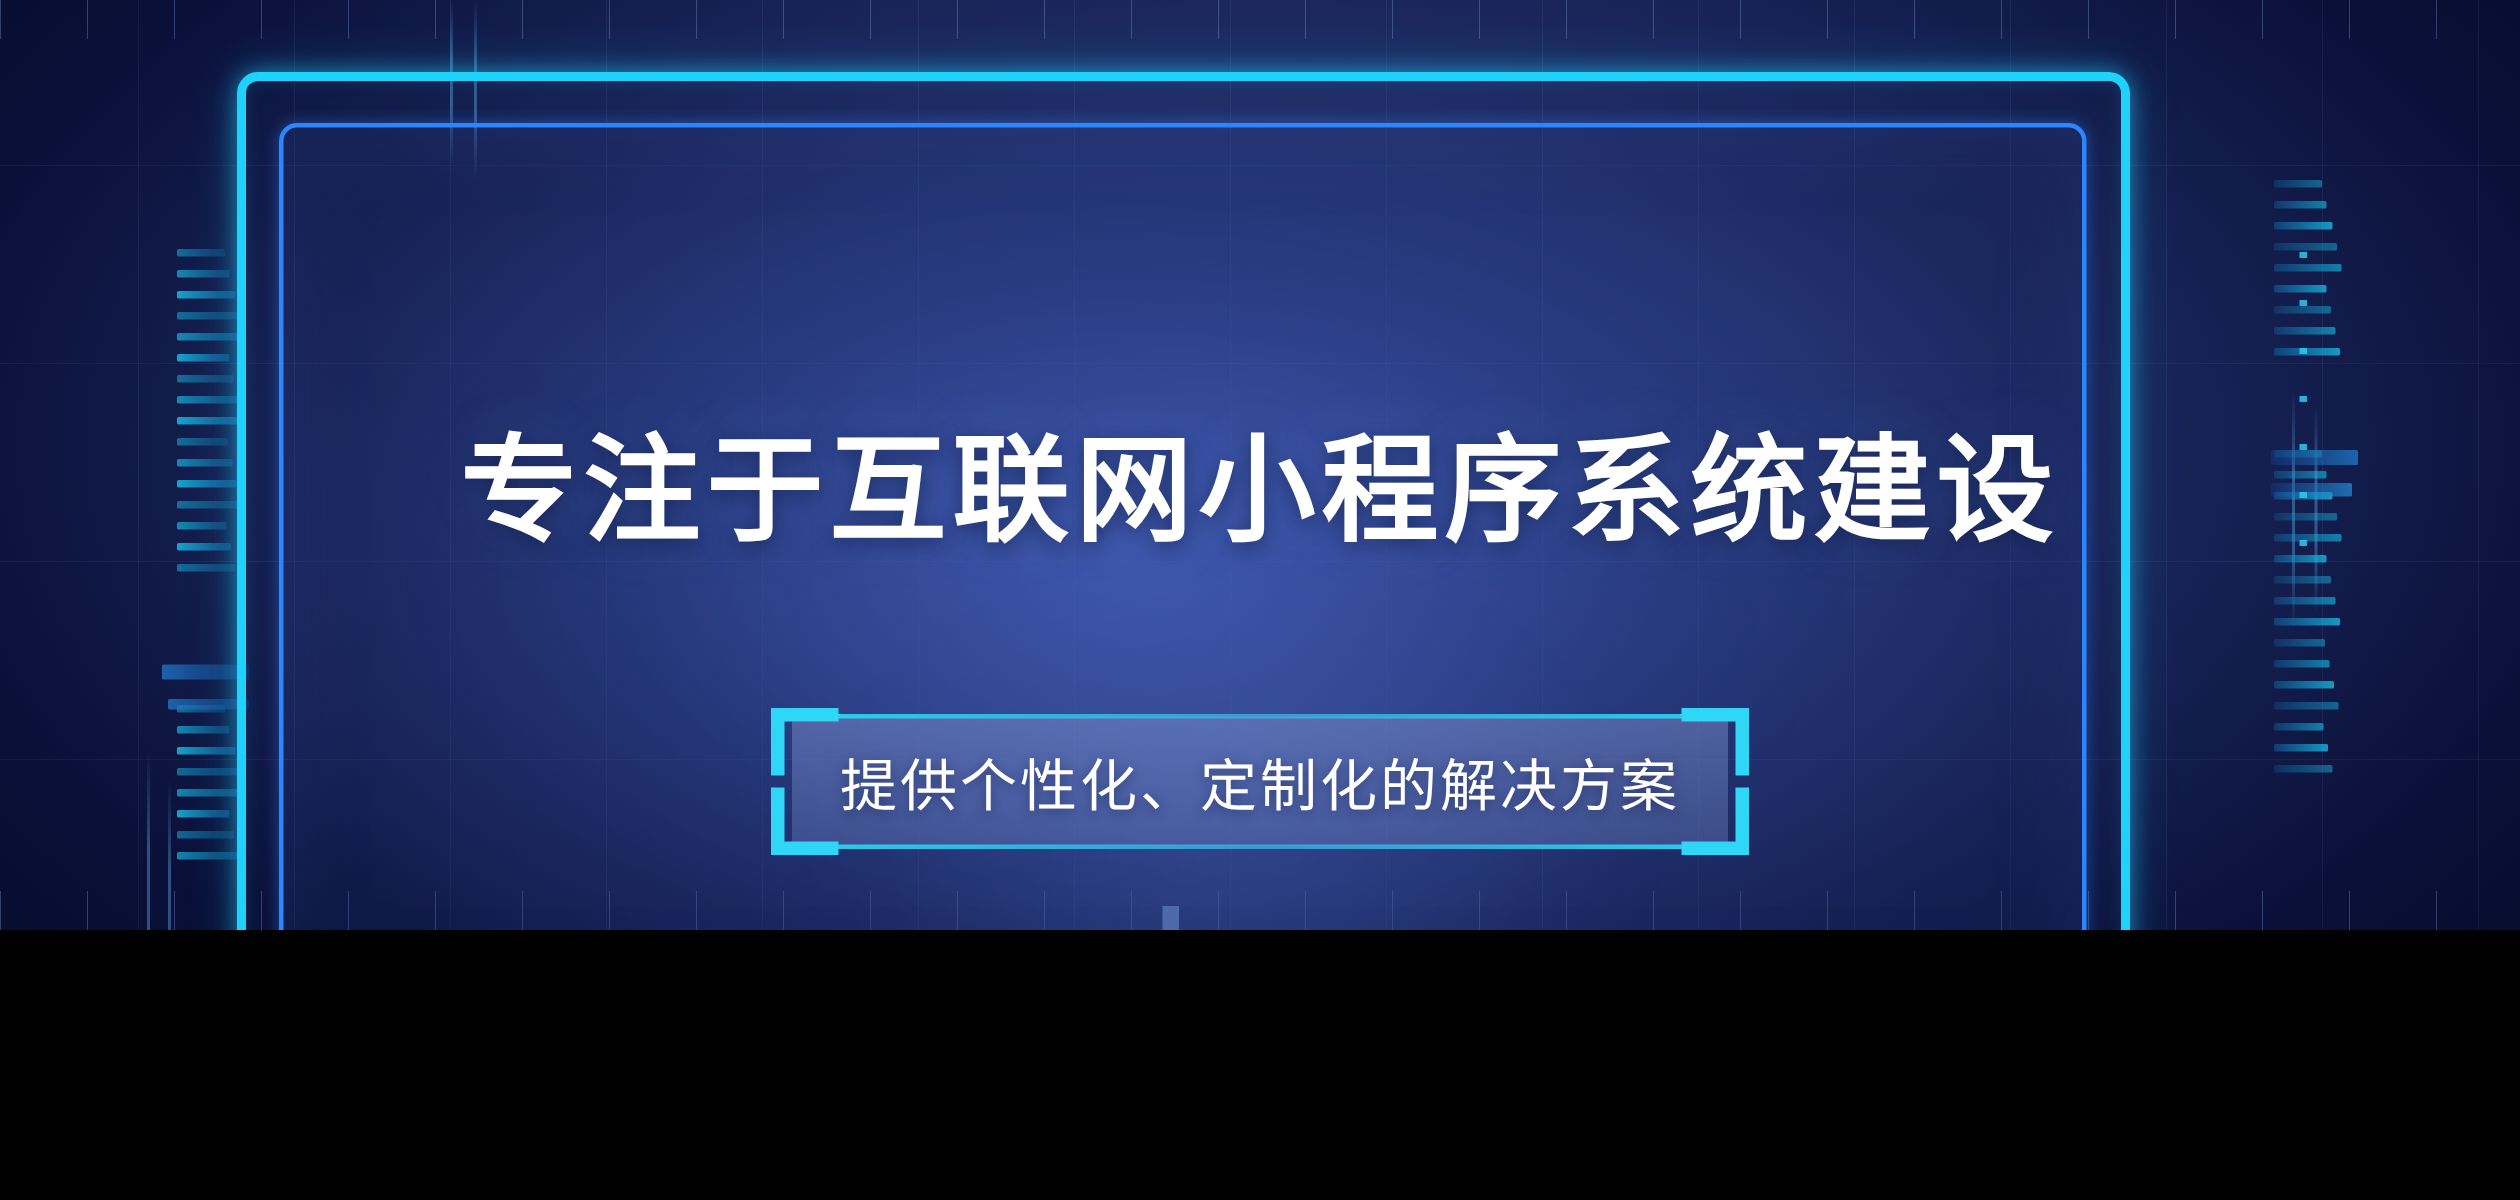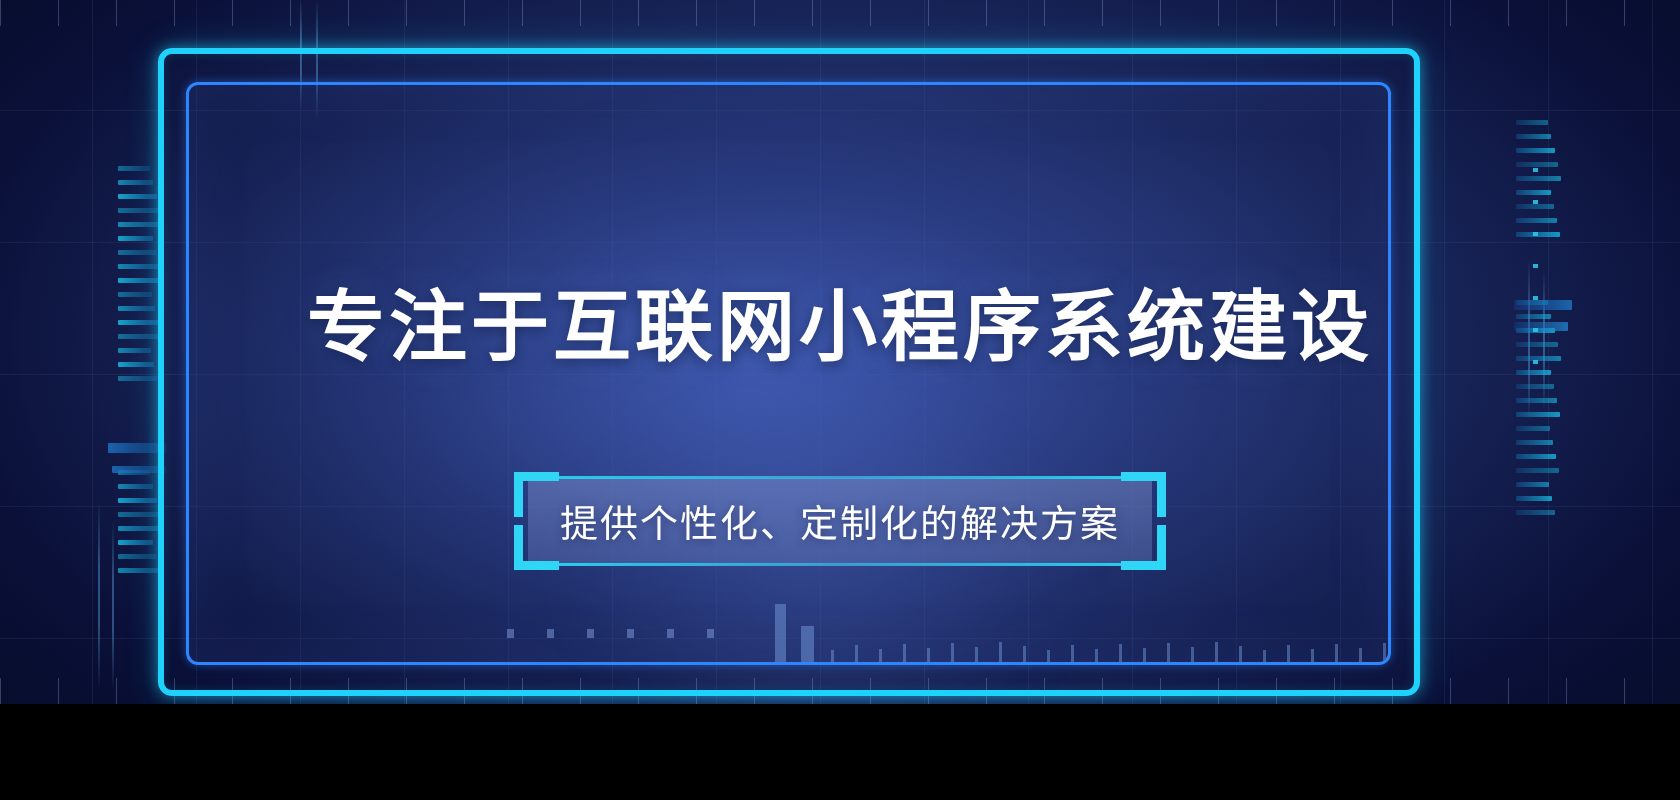--- a/index.html
+++ b/index.html
@@ -8,21 +8,21 @@
     padding: 0;
     background: #000;
   }
   body {
     font-family: "Liberation Sans", "DejaVu Sans", sans-serif;
   }
 
   #banner {
     position: relative;
     width: 1680px;
-    height: 704px;
+    height: 620px;
     overflow: hidden;
     background: #14532d;
   }
 
   
   .bg-base {
     position: absolute;
     inset: 0;
     background:
       radial-gradient(ellipse 1150px 620px at 50% 48%,

